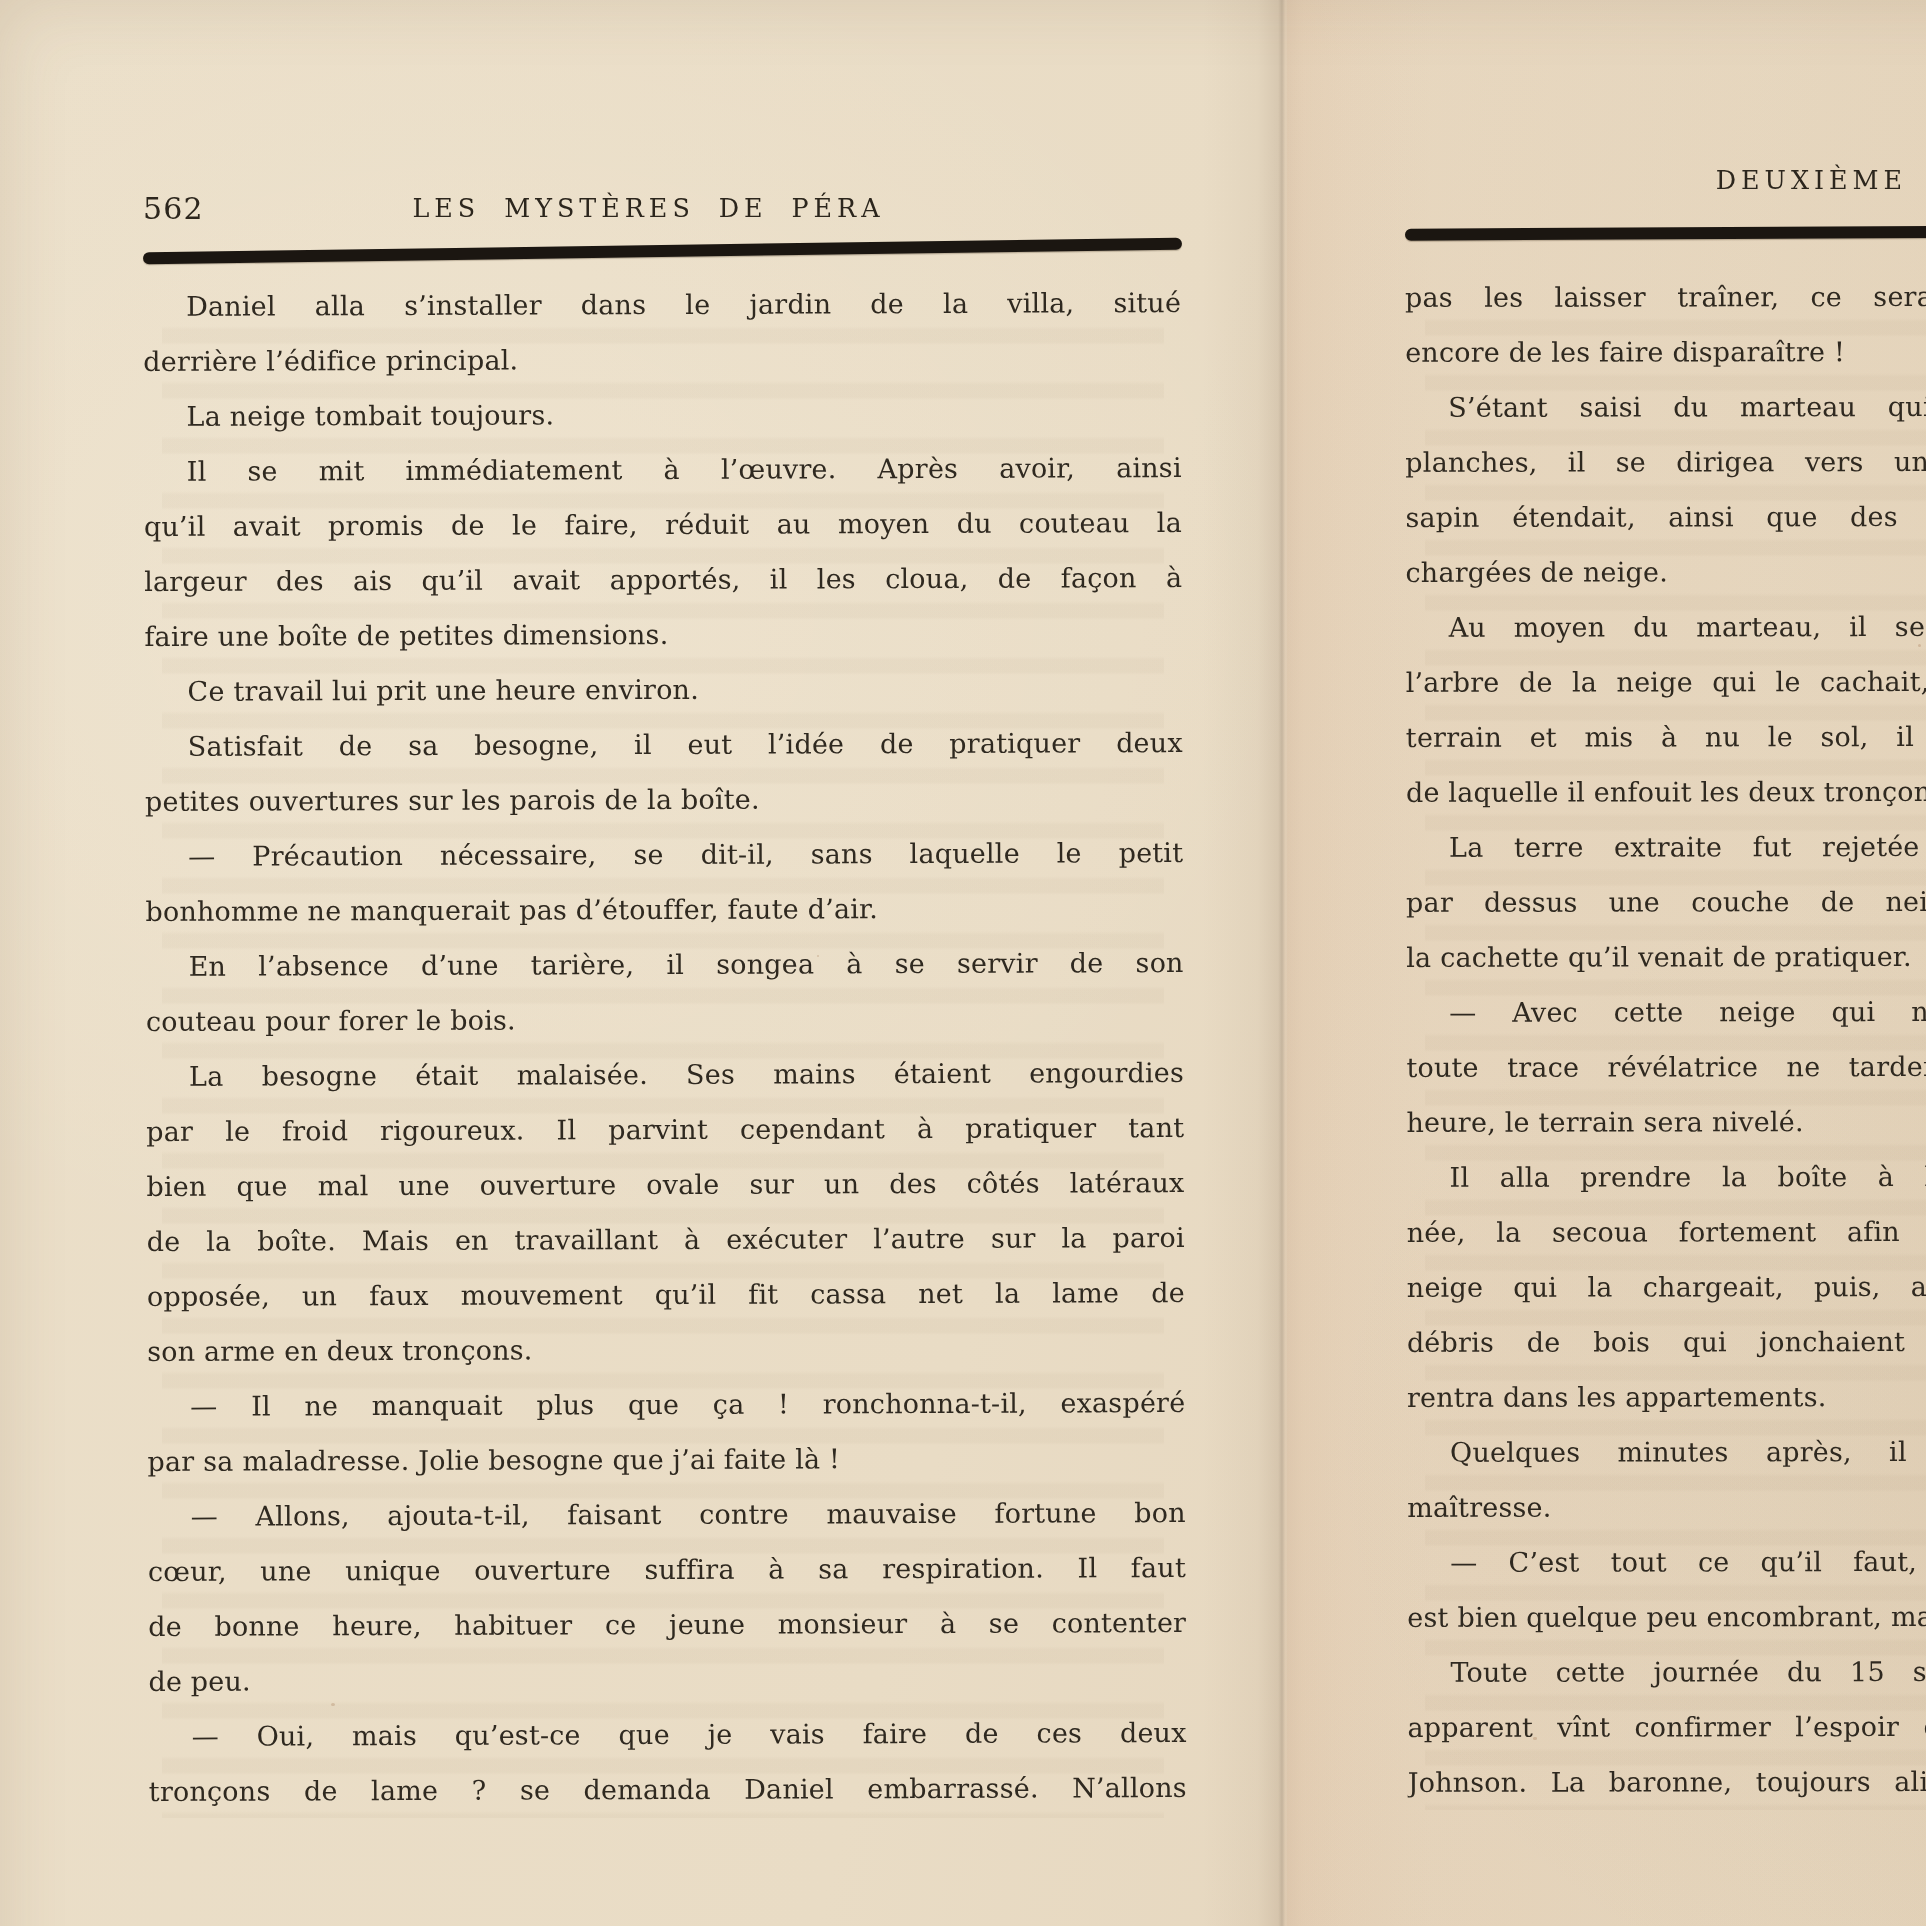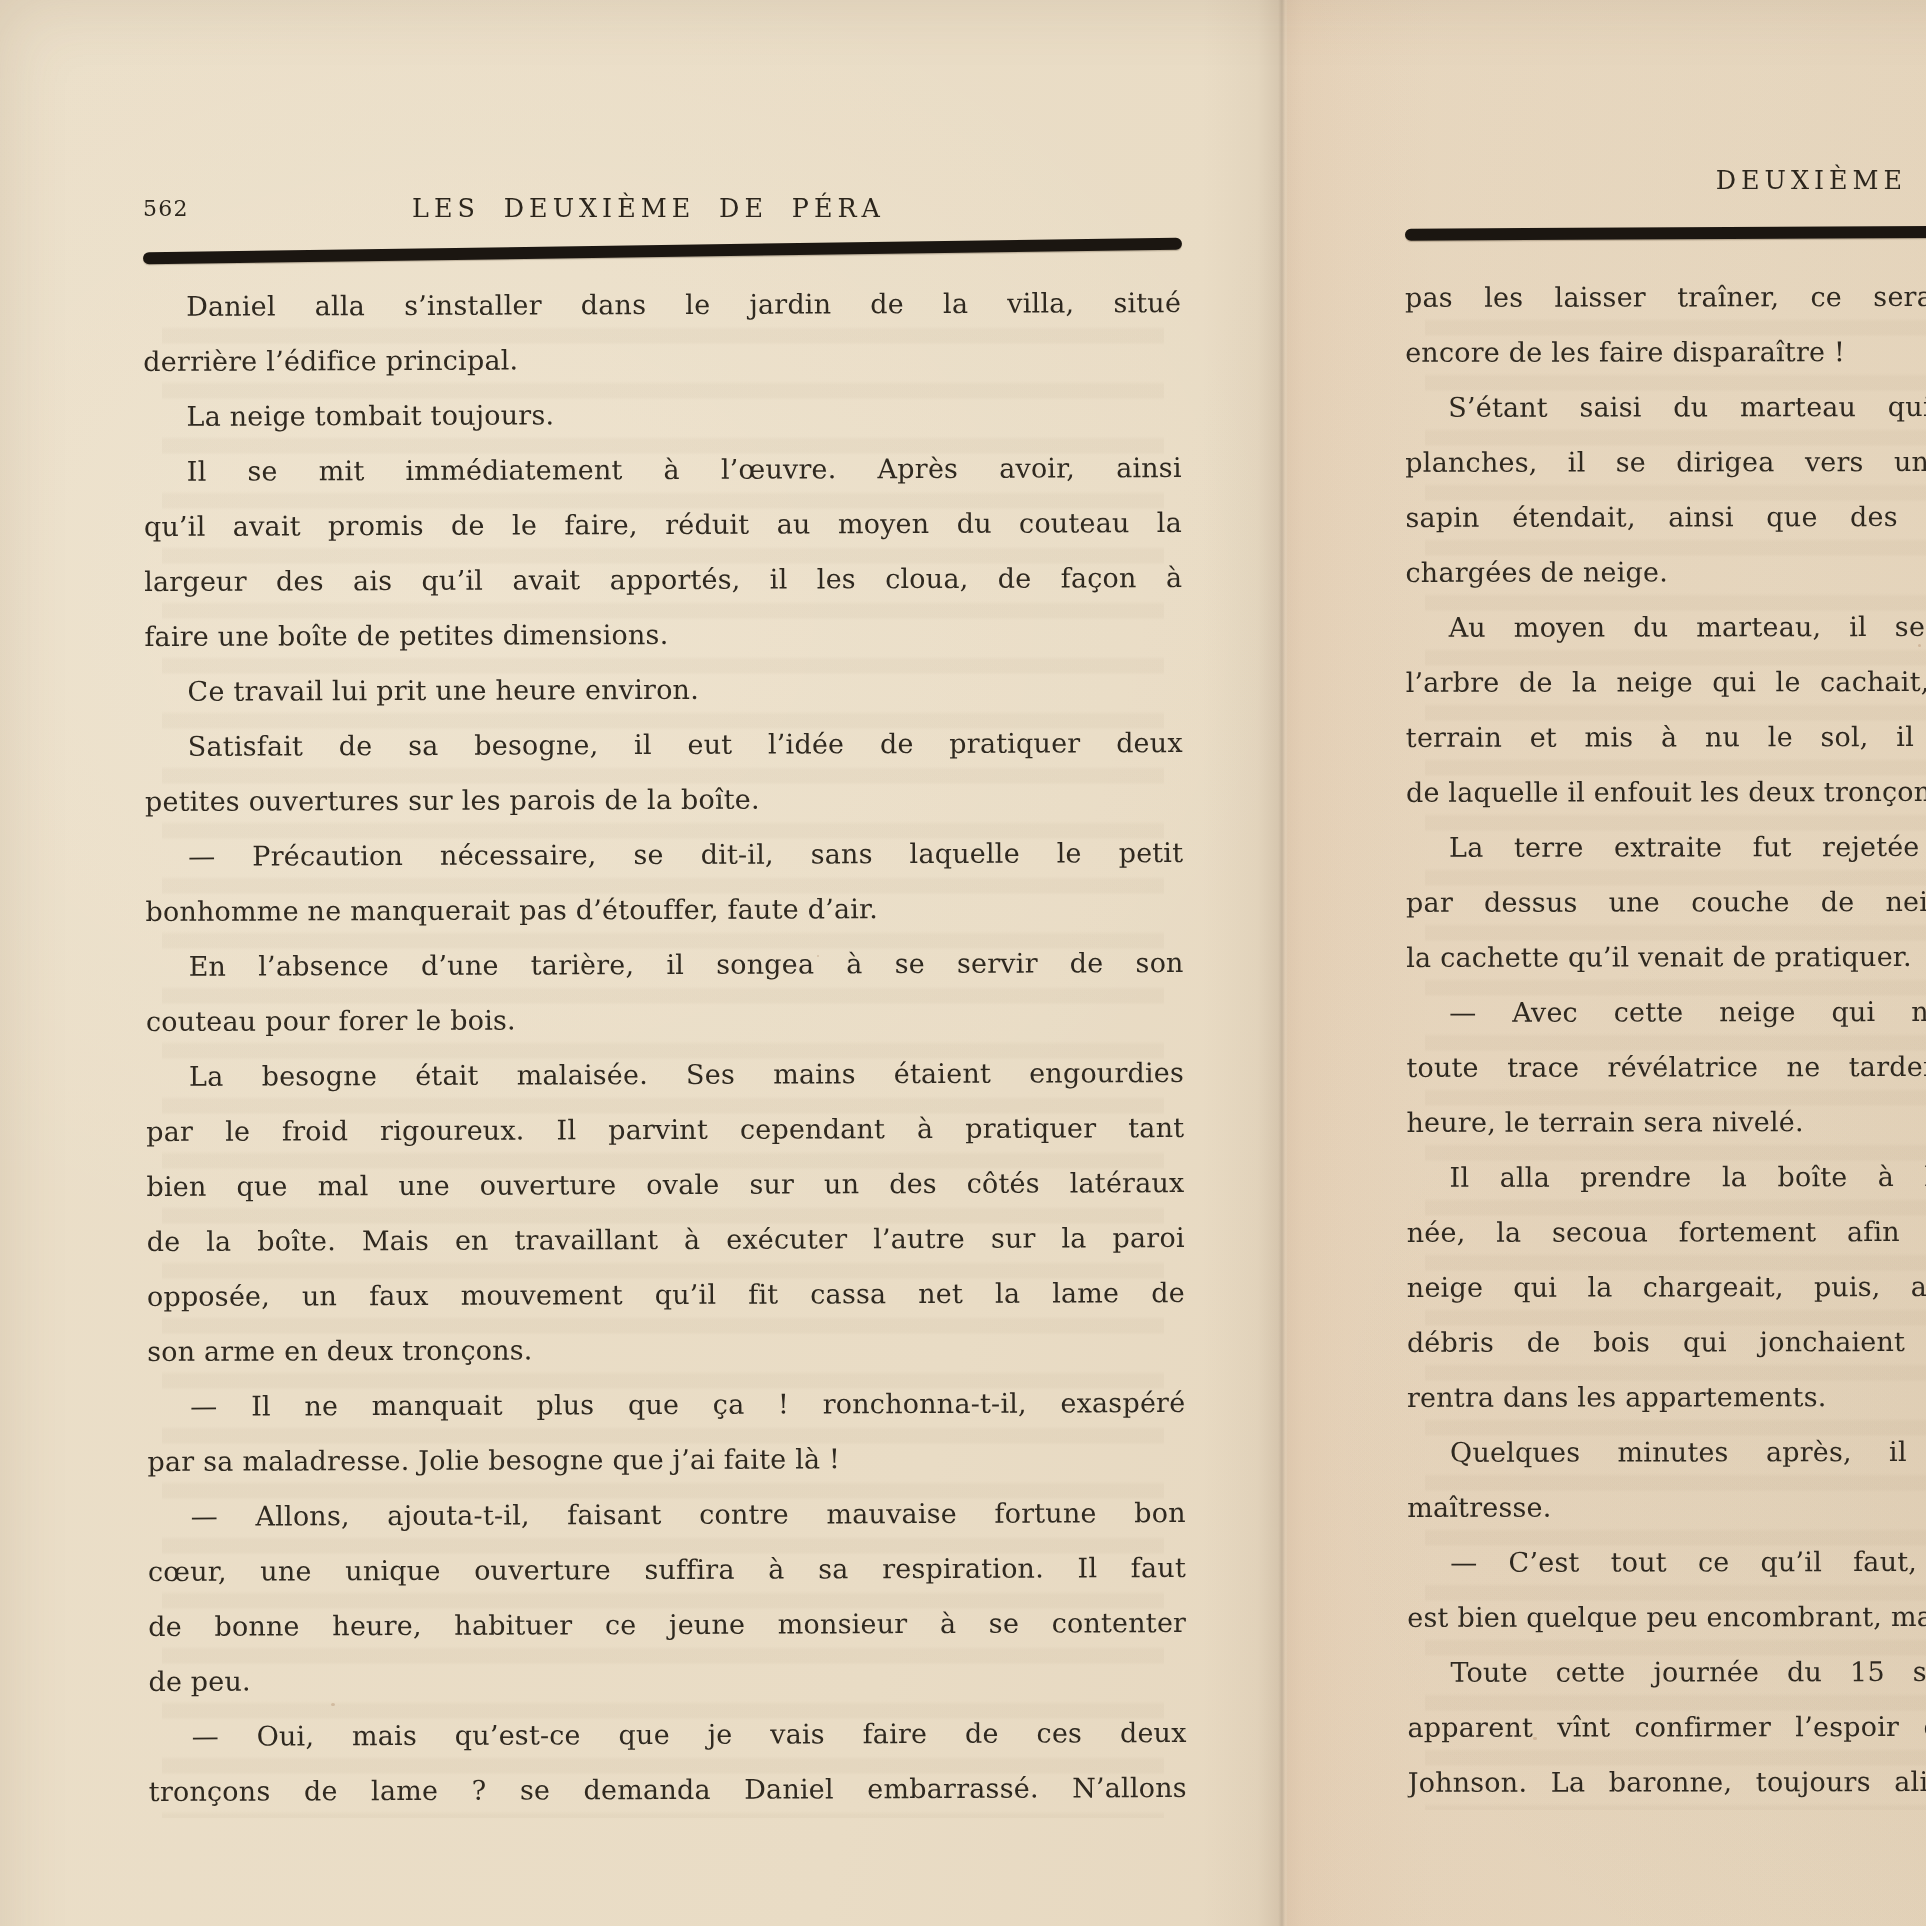--- a/index.html
+++ b/index.html
@@ -28,21 +28,21 @@
       rgba(168,118,86,0.14) 36%,
       rgba(205,158,122,0.12) 44%,
       rgba(214,168,134,0.07) 62%,
       rgba(0,0,0,0) 100%);
   }
   .right-tint {
     position: absolute; left: 1287px; top: 0; width: 1298px; height: 100%;
     background: linear-gradient(to right, rgba(208,152,116,0.08), rgba(208,152,116,0.02) 38%, rgba(150,104,68,0.06) 100%);
   }
   .pagehead { position: absolute; height: 39px; line-height: 39px; color: #2c261d; }
-  .pagenum { position: absolute; top: 0; font-size: 22px; letter-spacing: 1.2px; }
+  .pagenum { position: absolute; top: 0; font-size: 30px; letter-spacing: 1.2px; }
   .runhead {
     position: absolute; left: 0; right: 0; top: 0; text-align: center;
     font-size: 25.4px; letter-spacing: 5px; word-spacing: 10.8px; white-space: nowrap;
   }
   .rule { position: absolute; background: #1b1611; border-radius: 6.2px; box-shadow: 0 1.2px 0.8px rgba(60,45,25,0.25); }
   .rule-left  { left: 143px;  top: 245px; width: 1039px; height: 12.3px; transform: rotate(-0.8deg); }
   .rule-right { left: 1405px; top: 226px; width: 1035px; height: 11.6px; transform: rotate(-0.3deg); }
   .textblock { position: absolute; color: #2f2920; font-size: 27px; letter-spacing: 0.2px; }
   .textblock.tb-left  { left: 143px;  top: 277px; width: 1038px; transform: rotate(-0.22deg); transform-origin: 50% 0; }
   .textblock.tb-right { left: 1405px; top: 269px; width: 1035px; transform: rotate(-0.1deg); transform-origin: 50% 0; }
@@ -65,21 +65,21 @@
 <body>
 
 <div class="scan">
 
   <div class="right-tint"></div>
   <div class="gutter"></div>
 
   <section class="page">
     <div class="pagehead" style="left:143px; top:189px; width:1038px;">
       <span class="pagenum" style="left:0;">562</span>
-      <span class="runhead" style="transform:translateX(-13.5px);">LES DEUXIÈME DE PÉRA</span>
+      <span class="runhead" style="transform:translateX(-13.5px);">LES MYSTÈRES DE PÉRA</span>
     </div>
     <div class="rule rule-left"></div>
     <div class="ghost g-left"></div>
     <div class="textblock tb-left">
         <div class="line indent just">Daniel alla s’installer dans le jardin de la villa, situé</div>
         <div class="line">derrière l’édifice principal.</div>
         <div class="line indent">La neige tombait toujours.</div>
         <div class="line indent just">Il se mit immédiatement à l’œuvre. Après avoir, ainsi</div>
         <div class="line just">qu’il avait promis de le faire, réduit au moyen du couteau la</div>
         <div class="line just">largeur des ais qu’il avait apportés, il les cloua, de façon à</div>

